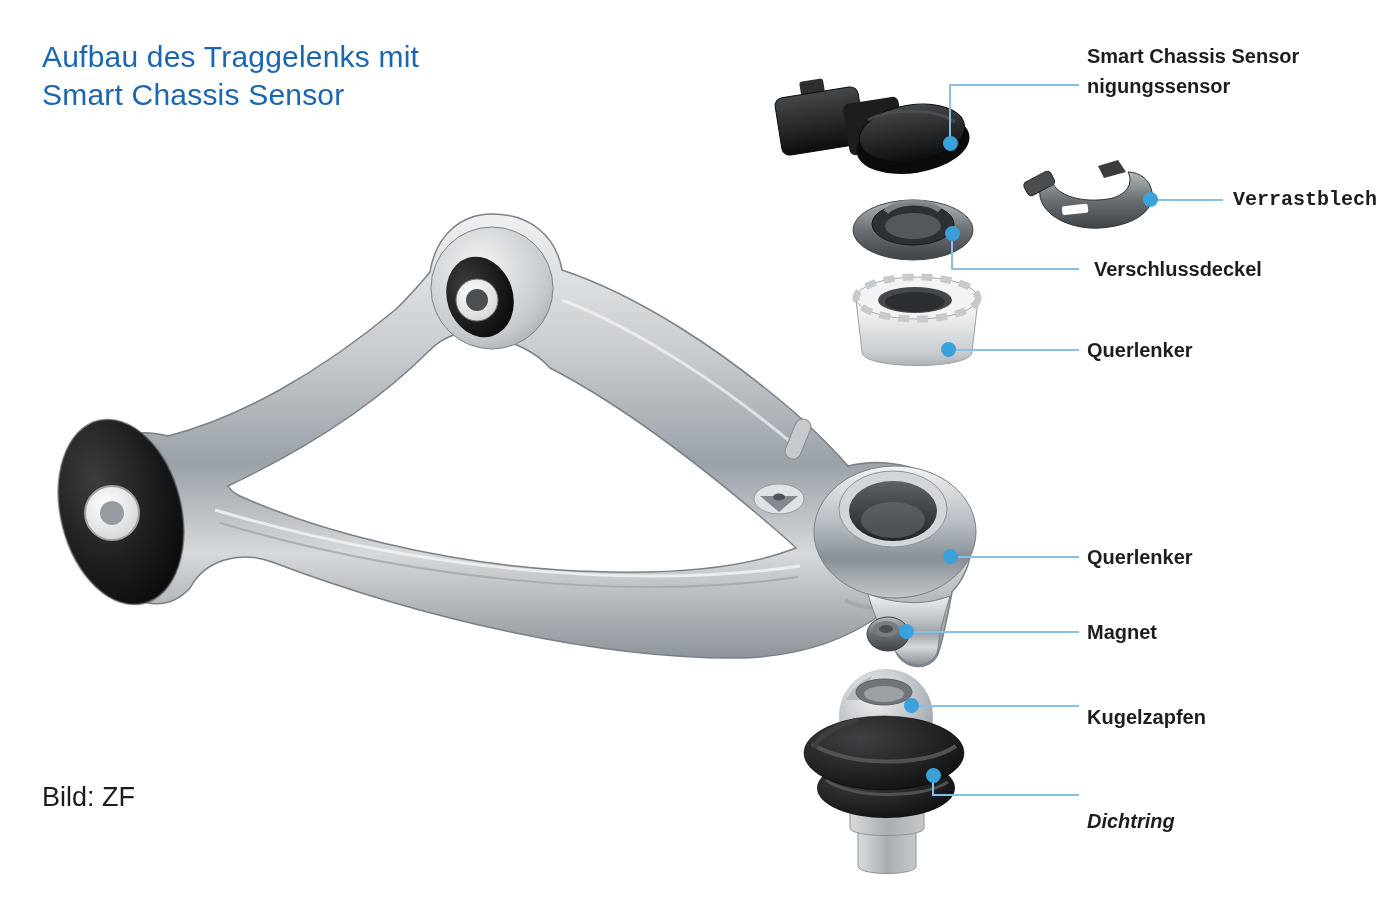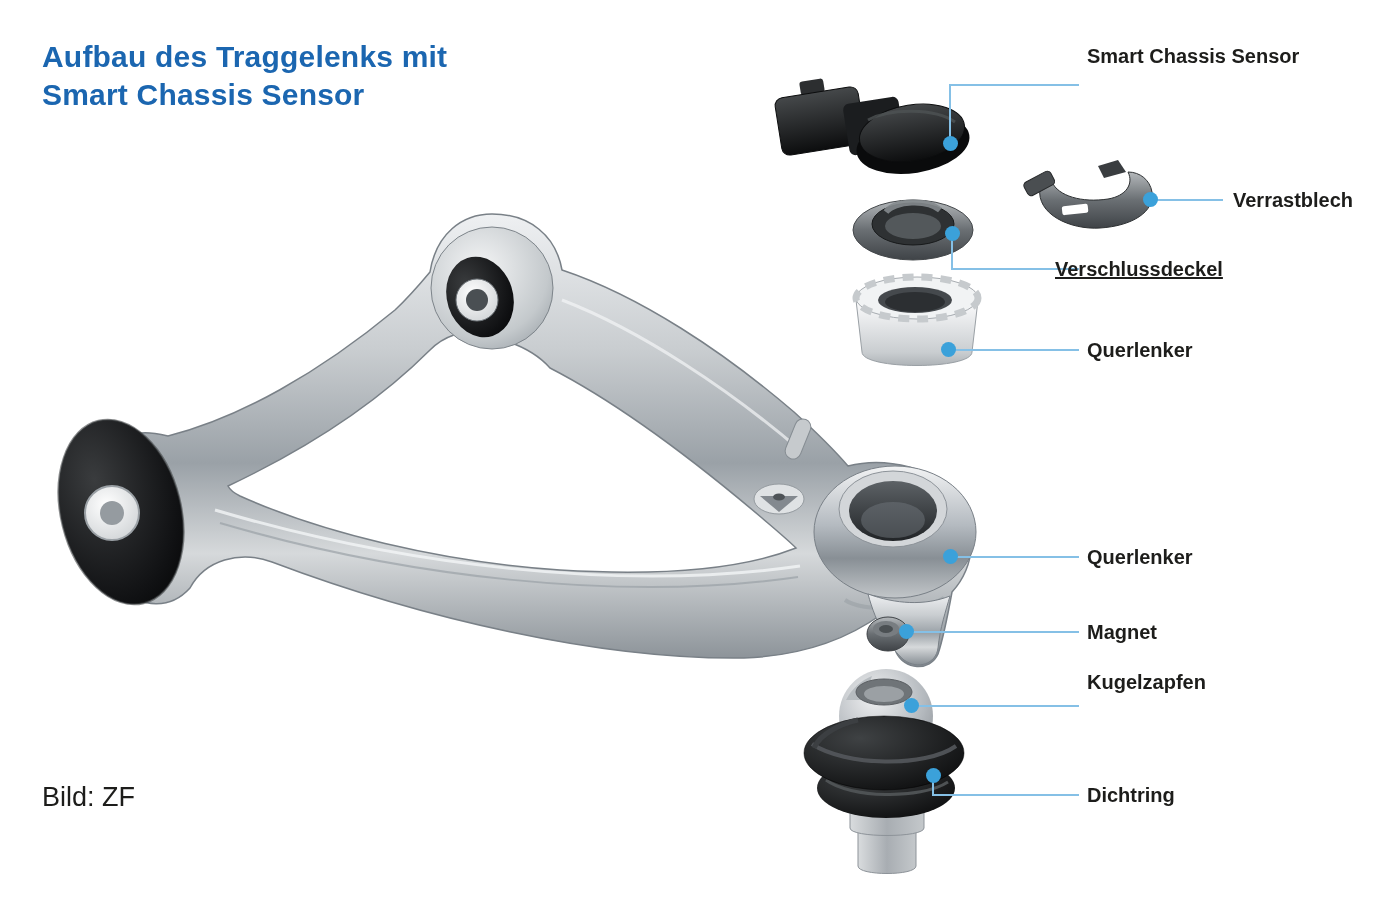--- a/index.html
+++ b/index.html
@@ -9,21 +9,21 @@
     --dot-color:#3ba1da;
   }
   html,body{margin:0;padding:0;background:#ffffff;}
   .canvas{
     position:relative;width:1400px;height:897px;background:#ffffff;
     overflow:hidden;font-family:"Liberation Sans",sans-serif;
   }
   .stage{position:absolute;left:0;top:0;width:1400px;height:897px;}
   .title{
     position:absolute;left:42px;top:38px;
-    color:var(--title-color);font-size:30px;font-weight:700;line-height:38px;
+    color:var(--title-color);font-size:30px;font-weight:400;line-height:38px;
     letter-spacing:.2px;
   }
   .credit{
     position:absolute;left:42px;top:782px;
     color:var(--label-color);font-size:27px;font-weight:500;
   }
   .c-line{position:absolute;background:var(--line-color);}
   .c-dot{position:absolute;width:15px;height:15px;border-radius:50%;background:var(--dot-color);}
   .c-label{
     position:absolute;color:var(--label-color);
@@ -215,34 +215,35 @@
   </div>
 
   <div class="credit">Bild: ZF</div>
 
   <div>
     <div class="c-line" style="left:949px;top:84px;width:130px;height:2px;"></div>
     <div class="c-line" style="left:949px;top:84px;width:2px;height:60px;"></div>
     <div class="c-dot" style="left:943px;top:136px;"></div>
     <div class="c-label multi" style="left:1087px;top:41px;">
       <div>Smart Chassis Sensor</div>
+      <div>nigungssensor</div>
     </div>
   </div>
 
   <div>
     <div class="c-line" style="left:1149px;top:199px;width:74px;height:2px;"></div>
     <div class="c-dot" style="left:1143px;top:192px;"></div>
-    <div class="c-label" style="left:1233px;top:187px;">Verrastblech</div>
+    <div class="c-label" style="left:1233px;top:187px;font-family:Liberation Mono, monospace;">Verrastblech</div>
   </div>
 
   <div>
     <div class="c-line" style="left:951px;top:233px;width:2px;height:36px;"></div>
     <div class="c-line" style="left:951px;top:268px;width:128px;height:2px;"></div>
     <div class="c-dot" style="left:945px;top:226px;"></div>
-    <div class="c-label" style="left:1055px;top:256px;text-decoration:underline;">Verschlussdeckel</div>
+    <div class="c-label" style="left:1094px;top:256px;">Verschlussdeckel</div>
   </div>
 
   <div>
     <div class="c-line" style="left:947px;top:349px;width:132px;height:2px;"></div>
     <div class="c-dot" style="left:941px;top:342px;"></div>
     <div class="c-label" style="left:1087px;top:337px;">Querlenker</div>
   </div>
 
   <div>
     <div class="c-line" style="left:949px;top:556px;width:130px;height:2px;"></div>
@@ -252,23 +253,23 @@
 
   <div>
     <div class="c-line" style="left:905px;top:631px;width:174px;height:2px;"></div>
     <div class="c-dot" style="left:899px;top:624px;"></div>
     <div class="c-label" style="left:1087px;top:619px;">Magnet</div>
   </div>
 
   <div>
     <div class="c-line" style="left:910px;top:705px;width:169px;height:2px;"></div>
     <div class="c-dot" style="left:904px;top:698px;"></div>
-    <div class="c-label" style="left:1087px;top:669px;">Kugelzapfen</div>
+    <div class="c-label" style="left:1087px;top:704px;">Kugelzapfen</div>
   </div>
 
   <div>
     <div class="c-line" style="left:932px;top:776px;width:2px;height:20px;"></div>
     <div class="c-line" style="left:932px;top:794px;width:147px;height:2px;"></div>
     <div class="c-dot" style="left:926px;top:768px;"></div>
-    <div class="c-label" style="left:1087px;top:782px;">Dichtring</div>
+    <div class="c-label" style="left:1087px;top:808px;font-style:italic;">Dichtring</div>
   </div>
 
 </div>
 
 </body></html>

